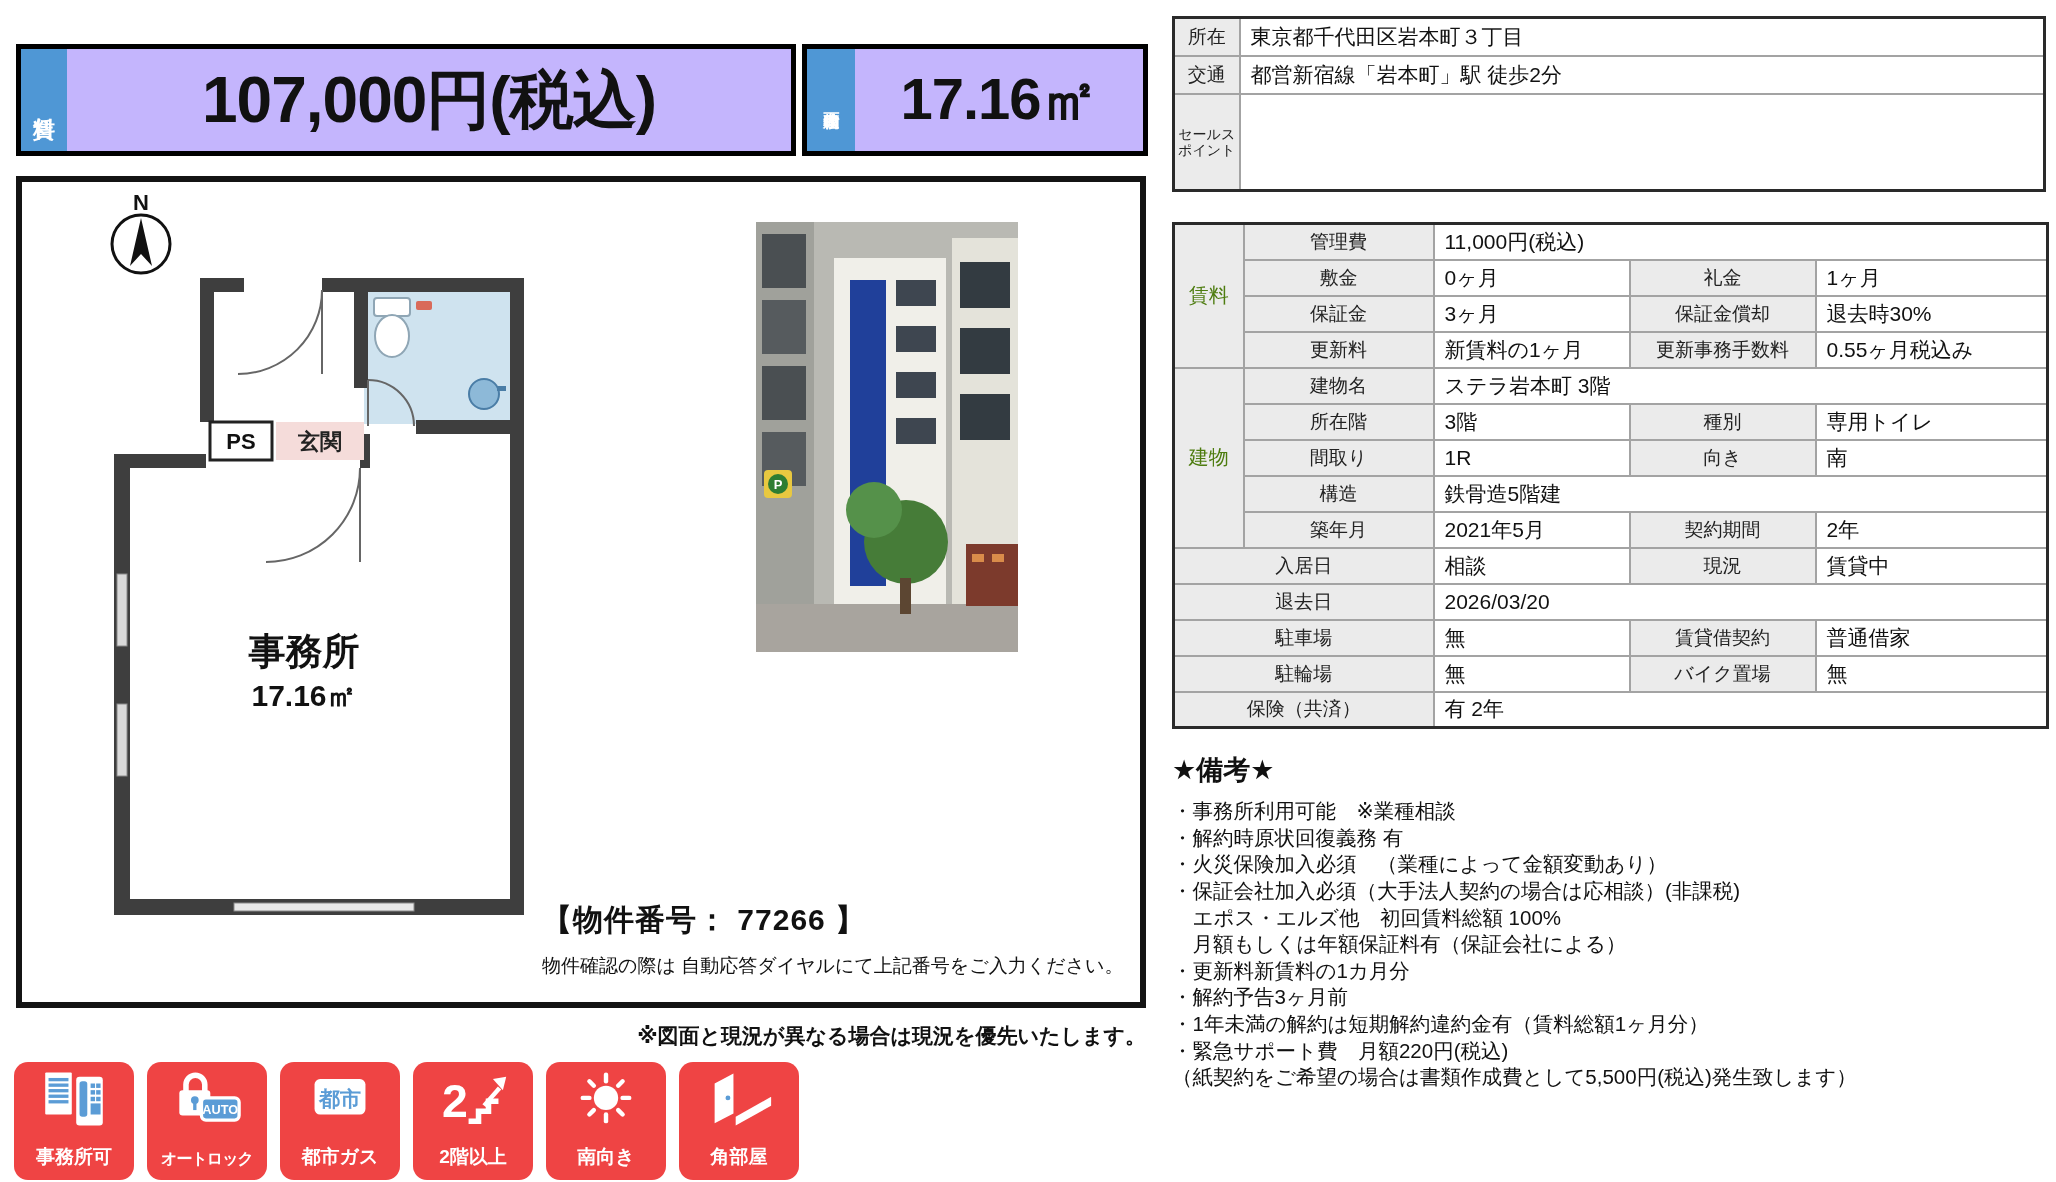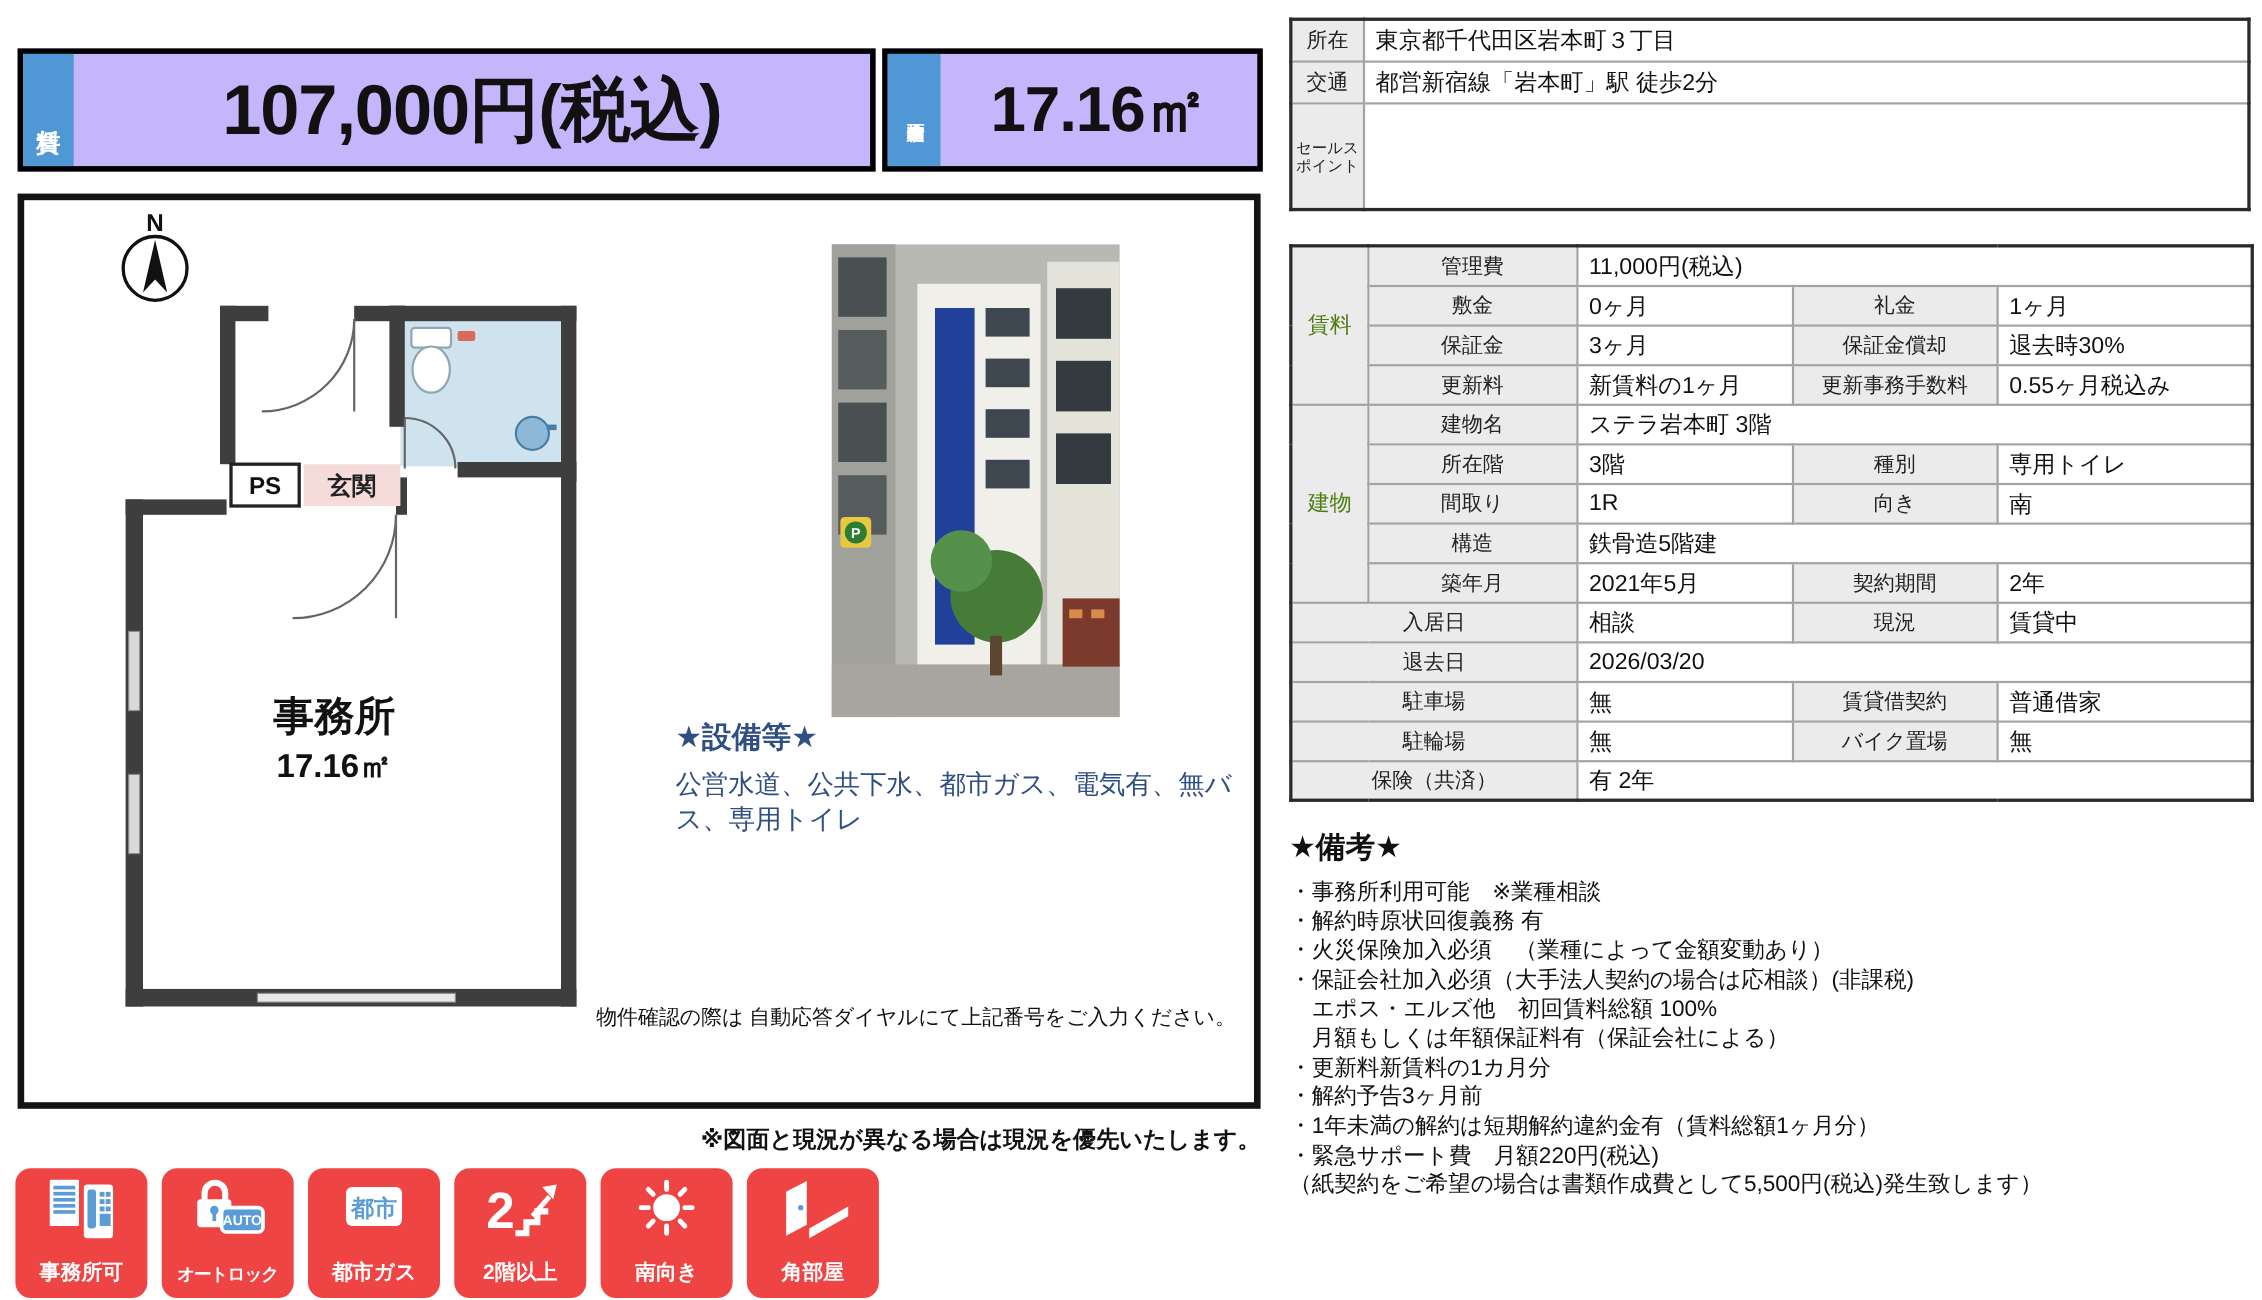--- a/index.html
+++ b/index.html
@@ -140,26 +140,23 @@
       <rect x="216" y="332" width="12" height="8" fill="#d98c4a"></rect>
       <rect x="236" y="332" width="12" height="8" fill="#d98c4a"></rect>
       <circle cx="150" cy="320" r="42" fill="#467c38"></circle>
       <circle cx="118" cy="288" r="28" fill="#55914a"></circle>
       <rect x="144" y="356" width="11" height="36" fill="#5c4632"></rect>
       <rect x="8" y="248" width="28" height="28" rx="4" fill="#e8c840"></rect>
       <circle cx="22" cy="262" r="10" fill="#2e7d32"></circle>
       <text x="22" y="267" text-anchor="middle" font-size="13" font-weight="bold" fill="#fff">P</text>
     </svg>
 
-    <div class="equip">
-      <div class="t">★設備等★</div>
-      <div class="b">公営水道、公共下水、都市ガス、電気有、無バス、専用トイレ</div>
-    </div>
 
     <div class="propnum">
+      <div class="n">【物件番号： 77266 】</div>
       <div class="d">物件確認の際は 自動応答ダイヤルにて上記番号をご入力ください。</div>
     </div>
   </div>
 
   <div class="disclaimer">※図面と現況が異なる場合は現況を優先いたします。</div>
 
   <table class="t1">
     <colgroup>
         <col style="width:66px">
         <col>

